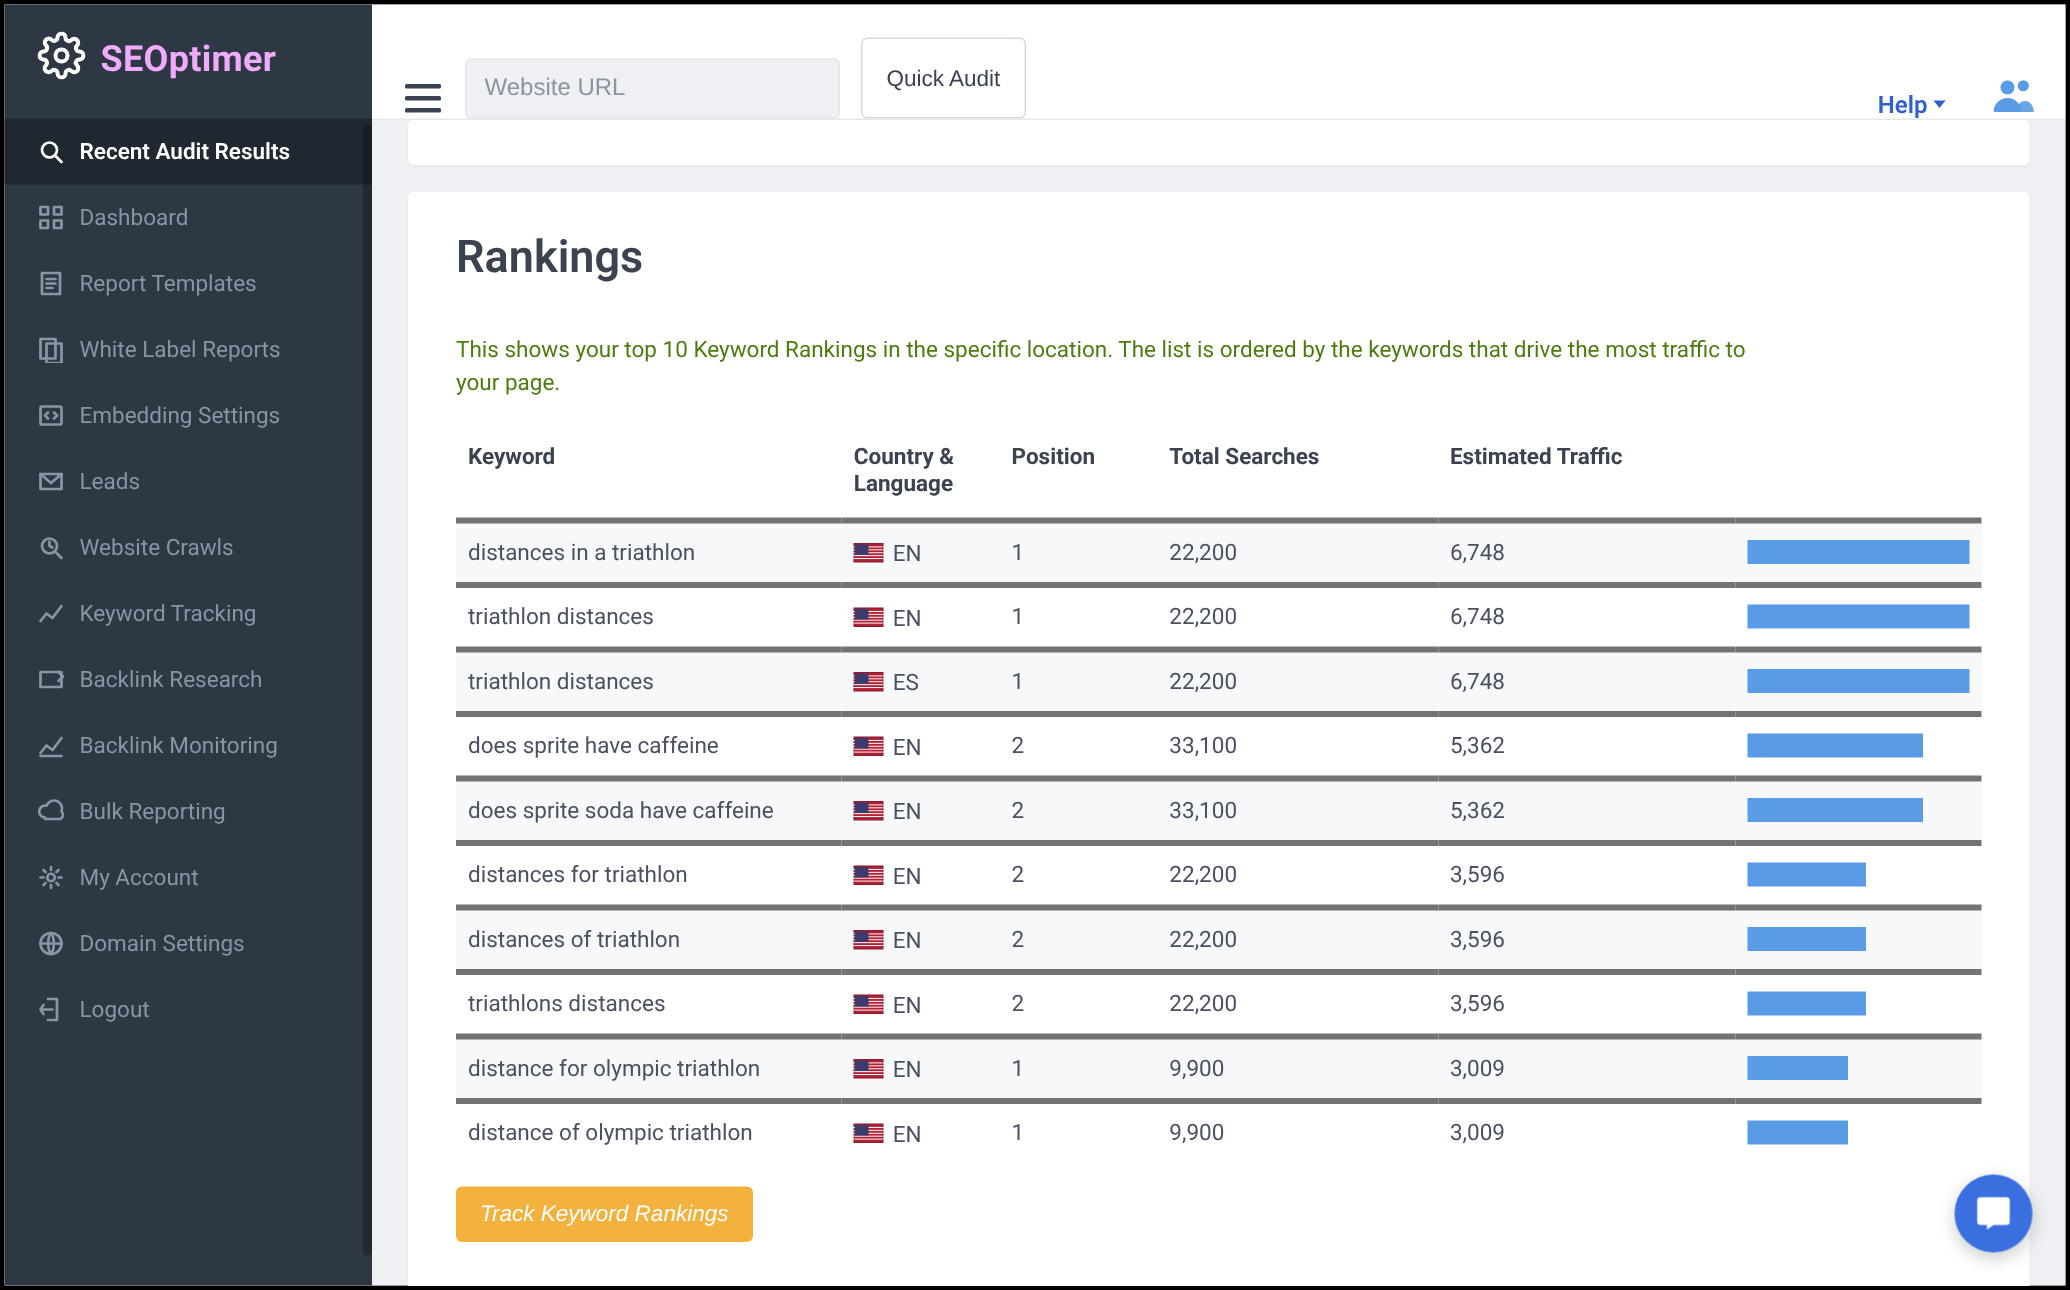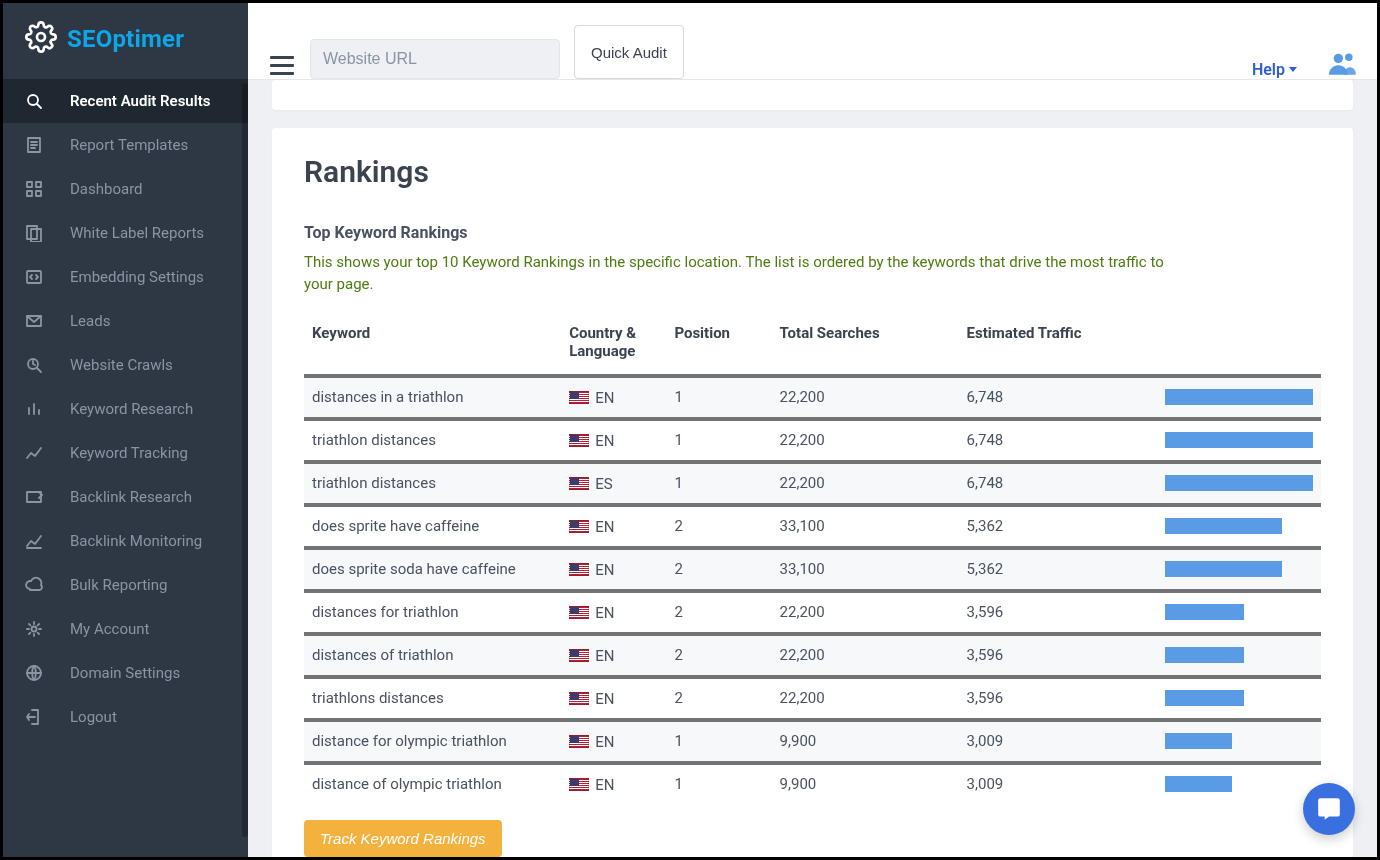--- a/index.html
+++ b/index.html
@@ -39,30 +39,30 @@
     border-radius: 3px;
   }
   .logo {
     display: flex;
     align-items: center;
     padding: 18px 22px 22px 22px;
     gap: 10px;
   }
   .logo svg { flex-shrink:0; }
   .logo-text {
-    color: #0ea5e9;
+    color: #f0abfc;
     font-size: 24px;
     font-weight: 700;
     letter-spacing: 0.2px;
   }
   .nav-list { list-style: none; }
   .nav-item {
     display: flex;
     align-items: center;
-    gap: 27px;
+    gap: 10px;
     padding: 13px 22px;
     font-size: 15px;
     color: #8a94a3;
     cursor: pointer;
   }
   .nav-item.active {
     background: #1f2731;
     color: #fff;
     font-weight: 600;
   }
@@ -294,40 +294,40 @@
             <svg width="18" height="18" viewBox="0 0 18 18" stroke="currentColor" stroke-width="1.8" fill="none" stroke-linecap="round" stroke-linejoin="round">
               <circle cx="8" cy="8" r="5"></circle>
               <line x1="12" y1="12" x2="16" y2="16"></line>
             </svg>
           </span>
           <span>Recent Audit Results</span>
         </li>
         <li class="nav-item">
           <span class="nav-icon">
             <svg width="18" height="18" viewBox="0 0 18 18" stroke="currentColor" stroke-width="1.8" fill="none" stroke-linecap="round" stroke-linejoin="round">
-              <rect x="3" y="2" width="12" height="14"></rect>
-              <path d="M6 6h6M6 9h6M6 12h4"></path>
-            </svg>
-          </span>
-          <span>Report Templates</span>
-        </li>
-        <li class="nav-item">
-          <span class="nav-icon">
-            <svg width="18" height="18" viewBox="0 0 18 18" stroke="currentColor" stroke-width="1.8" fill="none" stroke-linecap="round" stroke-linejoin="round">
               <rect x="2" y="2" width="5" height="5"></rect>
               <rect x="11" y="2" width="5" height="5"></rect>
               <rect x="2" y="11" width="5" height="5"></rect>
               <rect x="11" y="11" width="5" height="5"></rect>
             </svg>
           </span>
           <span>Dashboard</span>
         </li>
         <li class="nav-item">
           <span class="nav-icon">
             <svg width="18" height="18" viewBox="0 0 18 18" stroke="currentColor" stroke-width="1.8" fill="none" stroke-linecap="round" stroke-linejoin="round">
+              <rect x="3" y="2" width="12" height="14"></rect>
+              <path d="M6 6h6M6 9h6M6 12h4"></path>
+            </svg>
+          </span>
+          <span>Report Templates</span>
+        </li>
+        <li class="nav-item">
+          <span class="nav-icon">
+            <svg width="18" height="18" viewBox="0 0 18 18" stroke="currentColor" stroke-width="1.8" fill="none" stroke-linecap="round" stroke-linejoin="round">
               <rect x="2" y="2" width="10" height="13"></rect>
               <rect x="6" y="5" width="10" height="13"></rect>
             </svg>
           </span>
           <span>White Label Reports</span>
         </li>
         <li class="nav-item">
           <span class="nav-icon">
             <svg width="18" height="18" viewBox="0 0 18 18" stroke="currentColor" stroke-width="1.8" fill="none" stroke-linecap="round" stroke-linejoin="round">
               <rect x="2" y="3" width="14" height="12" rx="1"></rect>
@@ -347,30 +347,20 @@
         </li>
         <li class="nav-item">
           <span class="nav-icon">
             <svg width="18" height="18" viewBox="0 0 18 18" stroke="currentColor" stroke-width="1.8" fill="none" stroke-linecap="round" stroke-linejoin="round">
               <circle cx="8" cy="8" r="5"></circle>
               <line x1="12" y1="12" x2="16" y2="16"></line>
               <path d="M8 5v3l2 1"></path>
             </svg>
           </span>
           <span>Website Crawls</span>
-        </li>
-        <li class="nav-item">
-          <span class="nav-icon">
-            <svg width="18" height="18" viewBox="0 0 18 18" stroke="currentColor" stroke-width="1.8" fill="none" stroke-linecap="round" stroke-linejoin="round">
-              <line x1="4" y1="14" x2="4" y2="8"></line>
-              <line x1="9" y1="14" x2="9" y2="4"></line>
-              <line x1="14" y1="14" x2="14" y2="10"></line>
-            </svg>
-          </span>
-          <span>Keyword Research</span>
         </li>
         <li class="nav-item">
           <span class="nav-icon">
             <svg width="18" height="18" viewBox="0 0 18 18" stroke="currentColor" stroke-width="1.8" fill="none" stroke-linecap="round" stroke-linejoin="round">
               <path d="M2 14l4-5 4 3 6-8"></path>
             </svg>
           </span>
           <span>Keyword Tracking</span>
         </li>
         <li class="nav-item">
@@ -451,21 +441,20 @@
           <path d="M0 20c0-4.4 3.6-8 8-8s8 3.6 8 8H0z"></path>
           <path d="M13 20c0-3.6 2.2-6.3 5-6.3s5 2.7 5 6.3h-10z" opacity="0.9"></path>
         </svg>
       </span>
     </div>
 
     <div class="content-scroll">
       <div class="spacer-card"></div>
       <div class="card">
         <h1>Rankings</h1>
-        <div class="section-title">Top Keyword Rankings</div>
         <p class="section-desc">This shows your top 10 Keyword Rankings in the specific location. The list is ordered by the keywords that drive the most traffic to your page.</p>
 
         <table class="rankings">
           <thead>
             <tr>
               <th style="width:220px">Keyword</th>
               <th style="width:90px">Country &amp; Language</th>
               <th style="width:90px">Position</th>
               <th style="width:160px">Total Searches</th>
               <th style="width:170px">Estimated Traffic</th>

